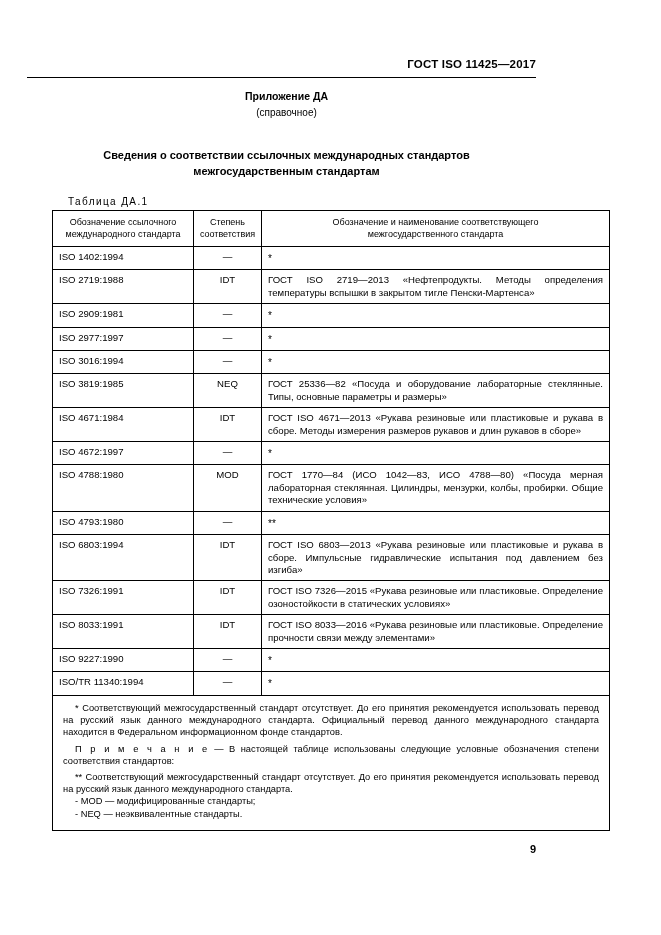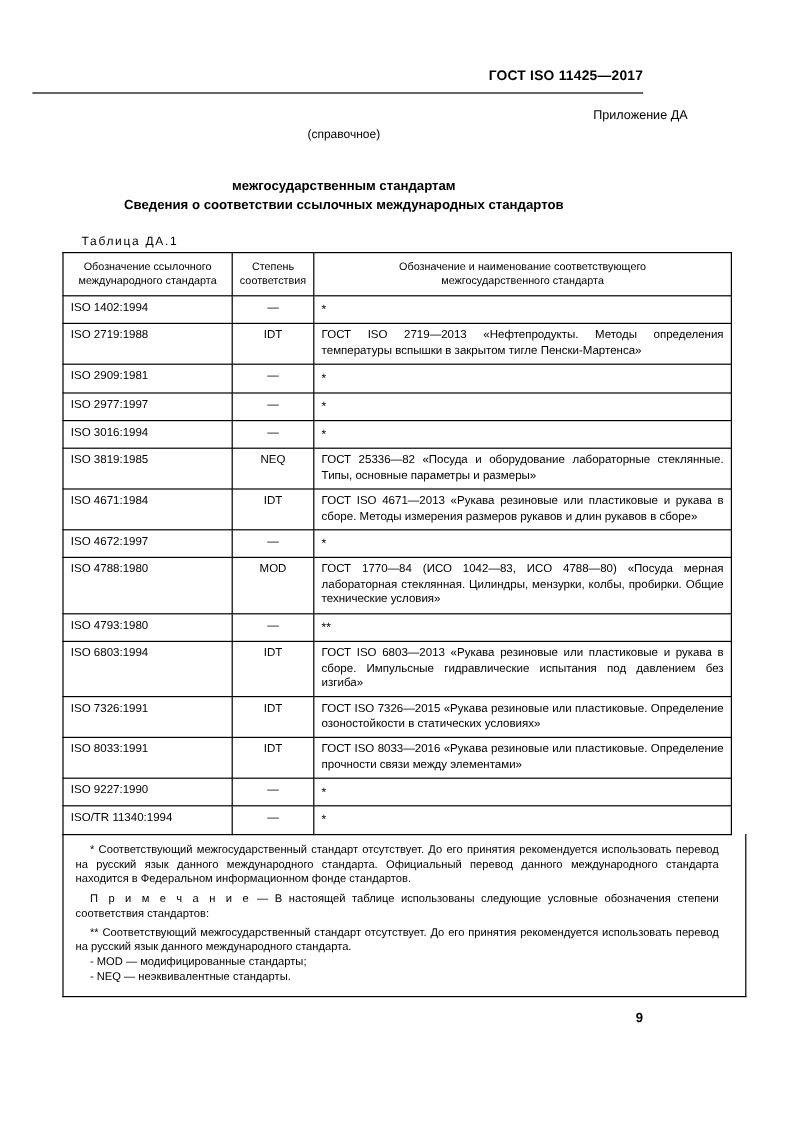--- a/index.html
+++ b/index.html
@@ -36,23 +36,23 @@
     right: 37px;
     top: 77px;
     height: 1px;
     background: #000000;
   }
   .annex-title {
     position: absolute;
     left: 0;
     right: 0;
     top: 90px;
-    text-align: right;
+    text-align: center;
     font-size: 10.5px;
-    font-weight: normal;
+    font-weight: bold;
   }
   .annex-sub {
     position: absolute;
     left: 0;
     right: 0;
     top: 107px;
     text-align: center;
     font-size: 10px;
   }
   .doc-title {
@@ -118,21 +118,21 @@
     text-align: center;
     padding-top: 6px;
     font-size: 10px;
   }
   .dash {
     font-size: 10px;
   }
   .notes {
     border: 1px solid #000000;
     border-top: none;
-    padding: 7px 22px 10px 10px;
+    padding: 7px 10px 10px 10px;
     font-size: 9.3px;
     line-height: 12.2px;
     text-align: justify;
   }
   .notes p {
     margin: 0 0 0 0;
     text-indent: 12px;
   }
   .notes p.gap {
     margin-top: 4px;
@@ -161,22 +161,22 @@
 
 <div class="page">
 
   <div class="header">ГОСТ ISO 11425—2017</div>
   <div class="header-rule"></div>
 
   <div class="annex-title">Приложение ДА</div>
   <div class="annex-sub">(справочное)</div>
 
   <div class="doc-title">
+    <div>Сведения о соответствии ссылочных международных стандартов</div>
     <div>межгосударственным стандартам</div>
-    <div>Сведения о соответствии ссылочных международных стандартов</div>
   </div>
 
   <div class="table-caption">Таблица ДА.1</div>
 
   <table class="main">
     <colgroup>
       <col class="col-a">
       <col class="col-b">
       <col class="col-c">
     </colgroup>

